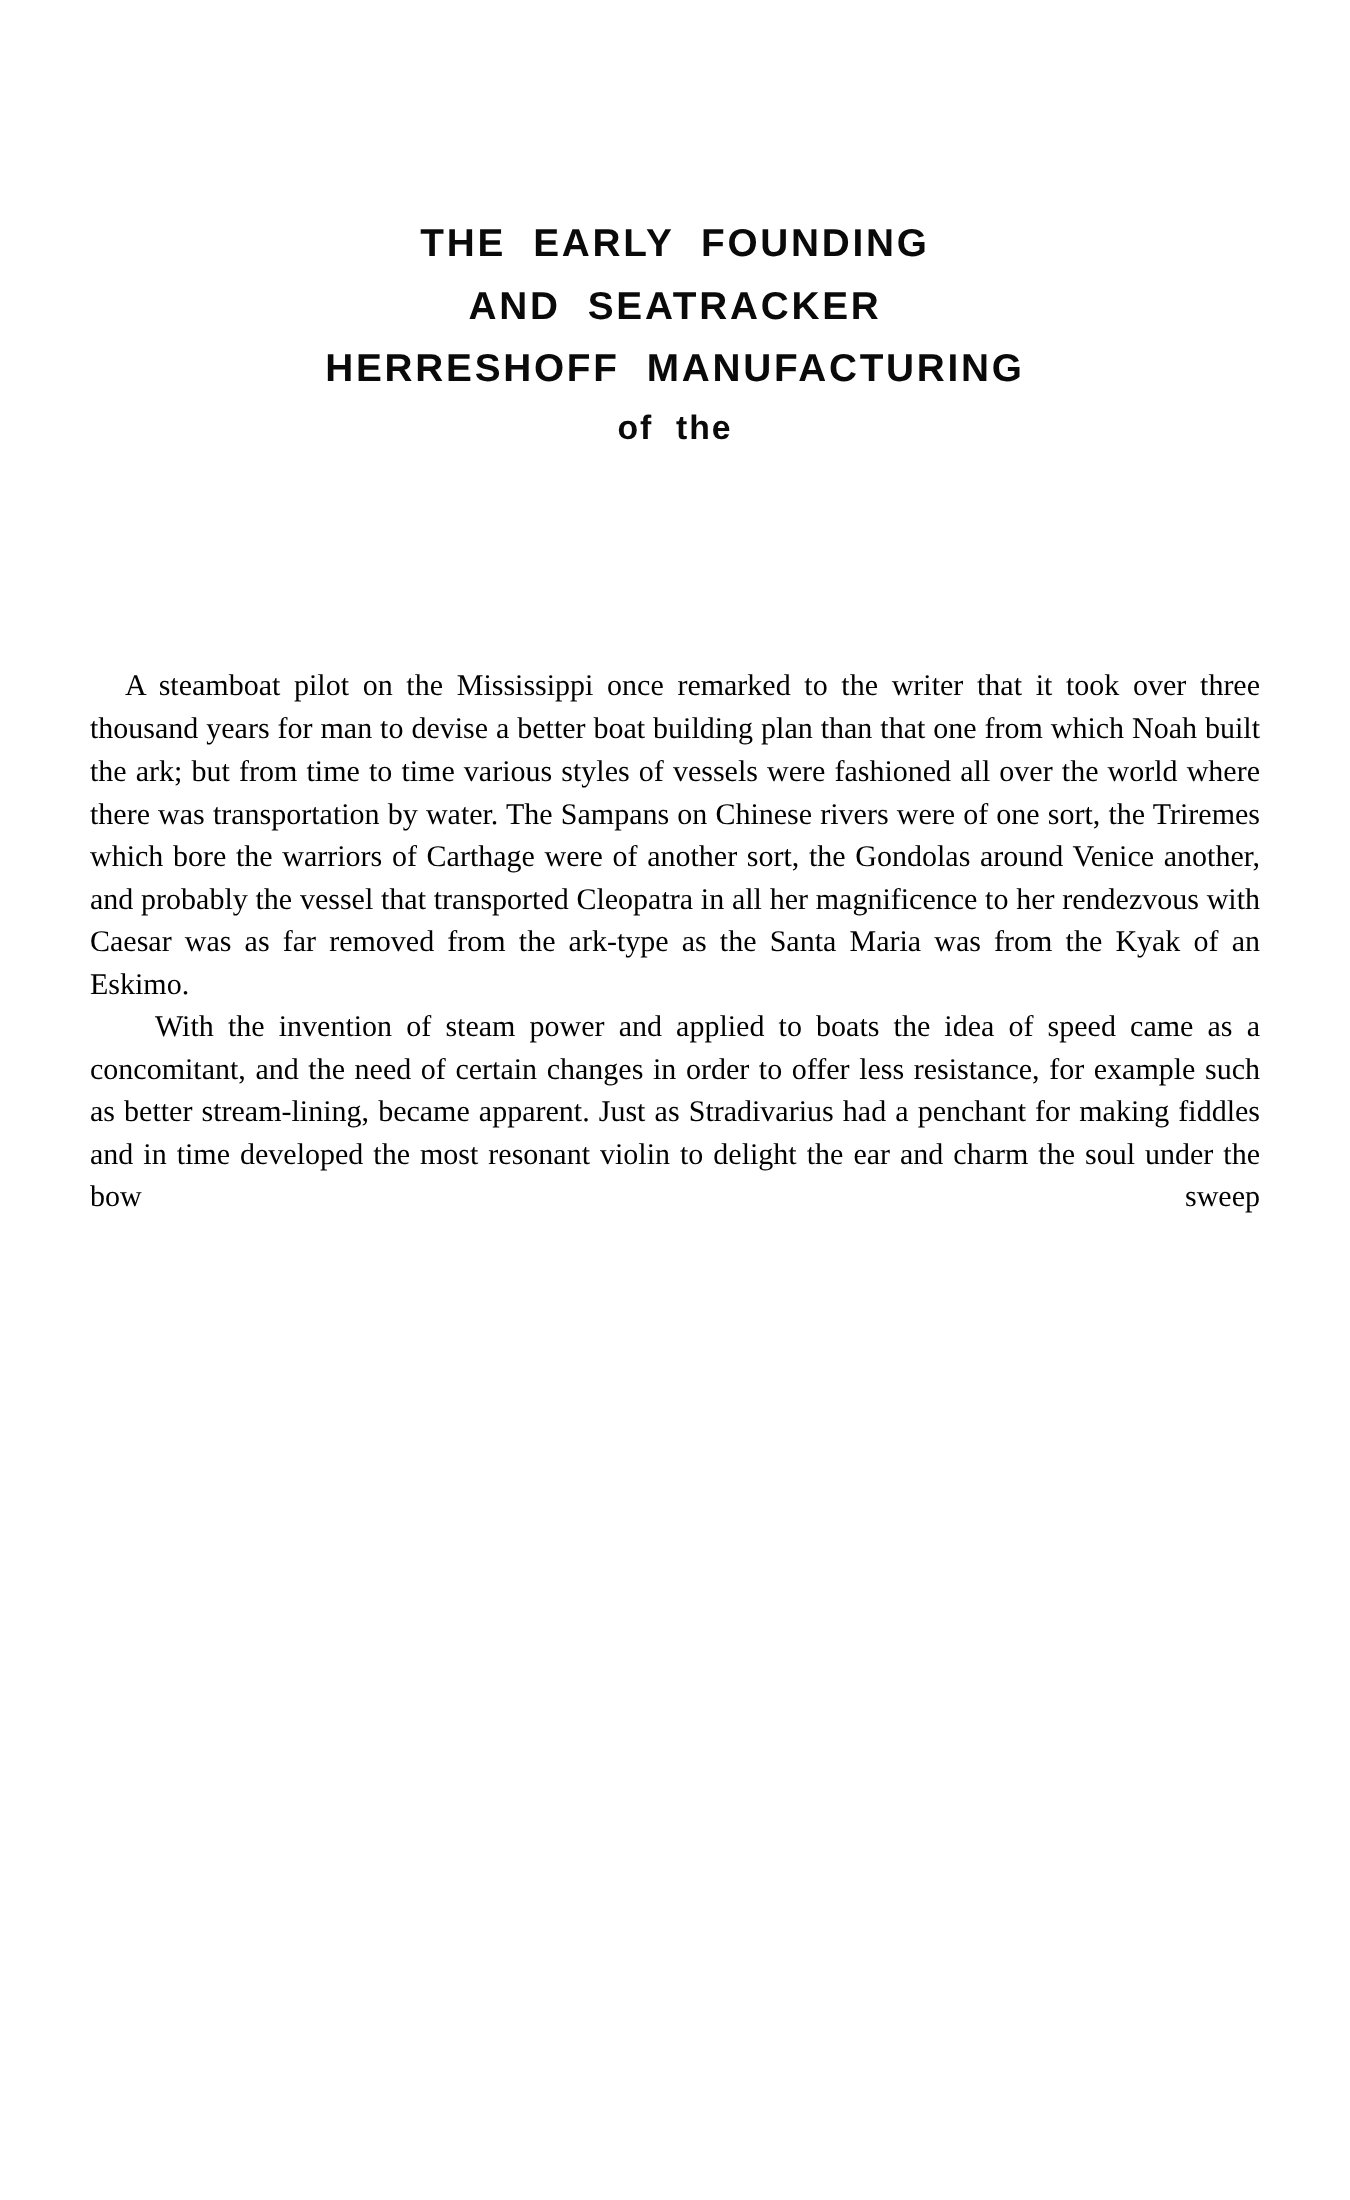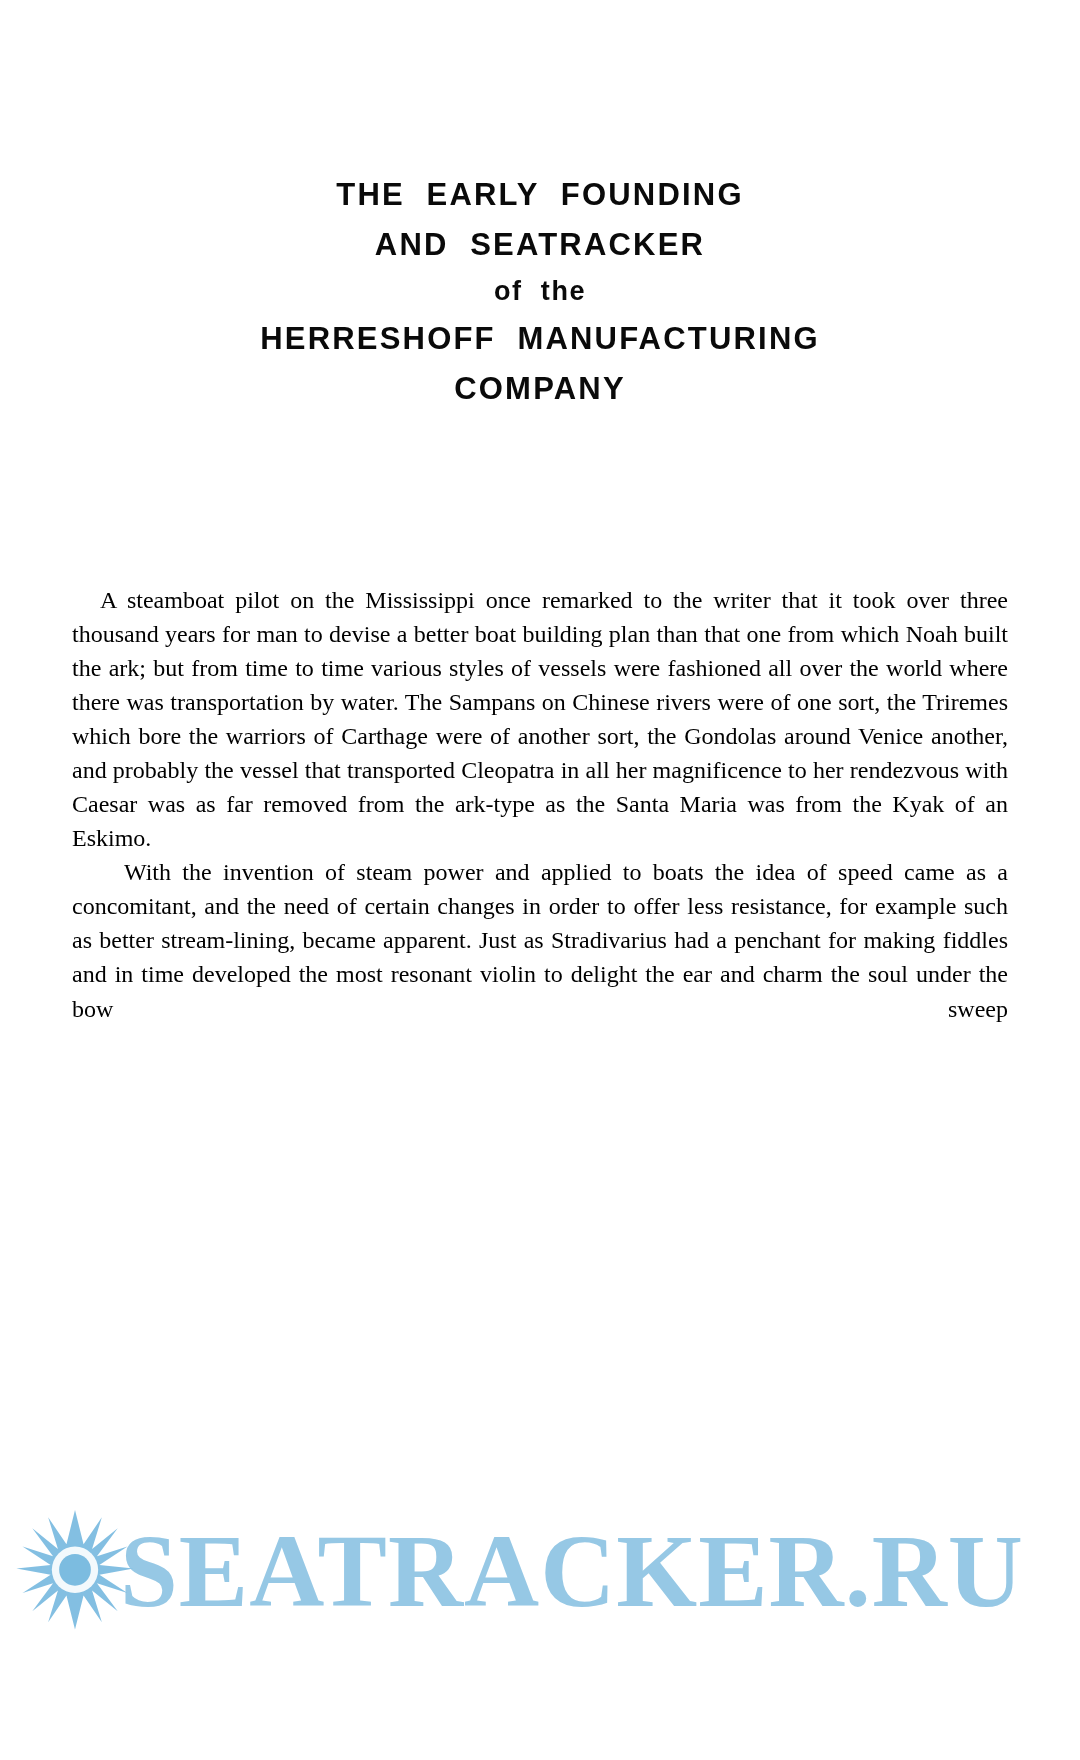--- a/index.html
+++ b/index.html
@@ -107,36 +107,25 @@
 </head>
 <body>
 
 <div class="page">
 
   <div class="content">
 
     <div class="title-block">
       <span class="title-line">THE  EARLY  FOUNDING</span>
       <span class="title-line">AND  SEATRACKER</span>
+      <span class="title-line">HERRESHOFF  MANUFACTURING</span>
       <span class="title-line small">of  the</span>
-      <span class="title-line">HERRESHOFF  MANUFACTURING</span>
-      <span class="title-line">COMPANY</span>
     </div>
 
     <div class="body-text">
       <p class="first">A steamboat pilot on the Mississippi once remarked to the writer that it took over three thousand years for man to devise a better boat building plan than that one from which Noah built the ark; but from time to time various styles of vessels were fashioned all over the world where there was transportation by water. The Sampans on Chinese rivers were of one sort, the Triremes which bore the warriors of Carthage were of another sort, the Gondolas around Venice another, and probably the vessel that transported Cleopatra in all her magnificence to her rendezvous with Caesar was as far removed from the ark-type as the Santa Maria was from the Kyak of an Eskimo.</p>
       <p class="indent">With the invention of steam power and applied to boats the idea of speed came as a concomitant, and the need of certain changes in order to offer less resistance, for example such as better stream-lining, became apparent. Just as Stradivarius had a penchant for making fiddles and in time developed the most resonant violin to delight the ear and charm the soul under the bow sweep</p>
     </div>
 
   </div>
 
-  <div class="watermark">
-    <svg class="wm-star" viewBox="0 0 100 100">
-      <g fill="#7cbce0" opacity="0.95">
-        <polygon points="50,0 57,28 72,6 64,32 85,15 68,38 93,30 70,45 98,48 70,53 93,68 68,60 85,83 64,66 72,92 57,70 50,98 43,70 28,92 36,66 15,83 32,60 7,68 30,53 2,48 30,45 7,30 32,38 15,15 36,32 28,6 43,28"></polygon>
-      </g>
-      <circle cx="50" cy="49" r="19" fill="#ffffff" opacity="0.9"></circle>
-      <circle cx="50" cy="49" r="13" fill="#7cbce0"></circle>
-    </svg>
-    <div class="wm-text">SEATRACKER.RU</div>
-  </div>
 
 </div>
 
 </body></html>

